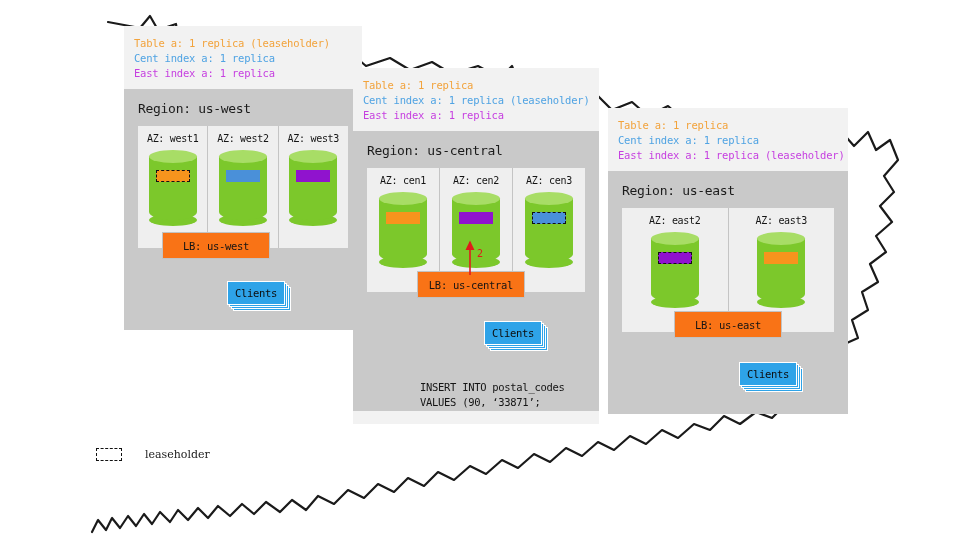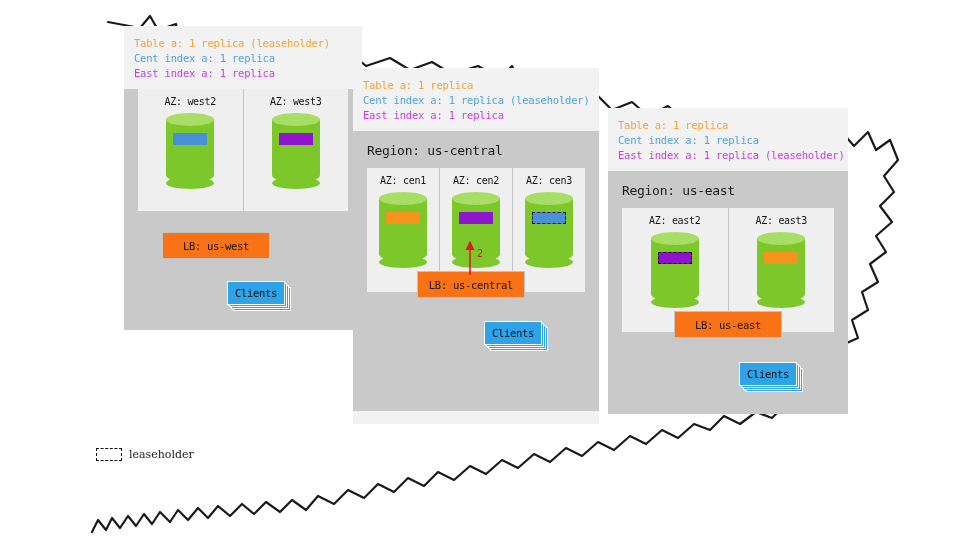--- a/index.html
+++ b/index.html
@@ -127,21 +127,21 @@
   .arrow-layer{position:absolute;z-index:7;left:0;top:0;}
   .arrow-num{
     position:absolute;z-index:8;
     font-size:10px;color:#e01b1b;
     letter-spacing:-0.3px;
   }
 
   
   #legend-key{
     position:absolute;z-index:4;left:96px;top:448px;
-    display:flex;align-items:center;gap:7px;
+    display:flex;align-items:center;gap:23px;
   }
   #legend-key .swatch{
     width:26px;height:13px;
     border:1.6px dashed #111;
     box-sizing:border-box;background:transparent;
   }
   #legend-key .lbl{
     font-family:"DejaVu Serif","Liberation Serif",serif;
     font-size:11px;color:#1b1b1b;
   }
@@ -177,22 +177,32 @@
          L120,528 L112,518 L106,530 L98,520 L92,532"></path>
   </svg>
 
   <div class="region-panel" style="left:96px;top:26px;width:238px;height:304px;margin-left:28px;">
     <div class="panel-legend">
       <div class="lg-table">Table a: 1 replica (leaseholder)</div>
       <div class="lg-cent">Cent index a: 1 replica</div>
       <div class="lg-east">East index a: 1 replica</div>
     </div>
     <div class="region-body" style="height:241px;">
+      <div class="region-title">Region: us-west</div>
 
       <div class="az-strip" style="height:122px;">
+        <div class="az-col">
+          <div class="az-label">AZ: west1</div>
+          <div class="cyl" style="height:84px;">
+            <div class="cyl-bot" style="top:64px;"></div>
+            <div class="cyl-body" style="height:64px;"></div>
+            <div class="cyl-top"></div>
+            <div class="cyl-band band-orange band-lease" style="top:20px;"></div>
+          </div>
+        </div>
         <div class="az-col">
           <div class="az-label">AZ: west2</div>
           <div class="cyl" style="height:84px;">
             <div class="cyl-bot" style="top:64px;"></div>
             <div class="cyl-body" style="height:64px;"></div>
             <div class="cyl-top"></div>
             <div class="cyl-band band-blue" style="top:20px;"></div>
           </div>
         </div>
         <div class="az-col">
@@ -270,20 +280,22 @@
 
   <div class="lb-box" style="left:417px;top:271px;width:106px;height:25px;">LB: us-central</div>
 
   <div class="clients" style="left:443px;top:321px;">
     <div class="sh sh1"></div>
     <div class="sh sh2"></div>
     <div class="sh sh3"></div>
     <div class="front">Clients</div>
   </div>
 
+  <div class="sql-text" style="left:420px;top:380px;">INSERT INTO postal_codes
+VALUES (90, ‘33871’;</div>
 
   <div class="region-panel" style="left:608px;top:108px;width:240px;height:306px;">
     <div class="panel-legend">
       <div class="lg-table">Table a: 1 replica</div>
       <div class="lg-cent">Cent index a: 1 replica</div>
       <div class="lg-east">East index a: 1 replica (leaseholder)</div>
     </div>
     <div class="region-body" style="height:243px;">
       <div class="region-title">Region: us-east</div>
 

